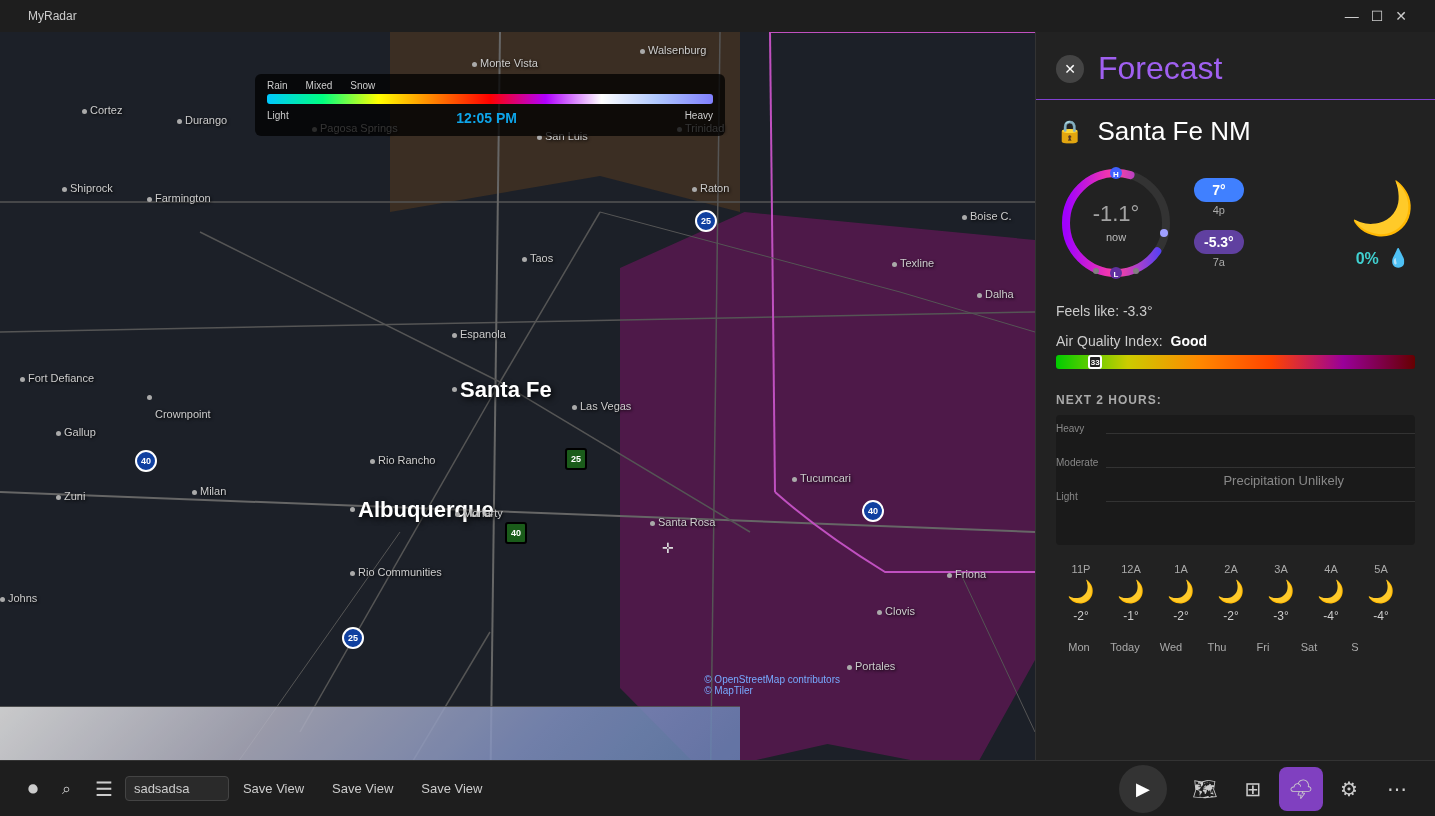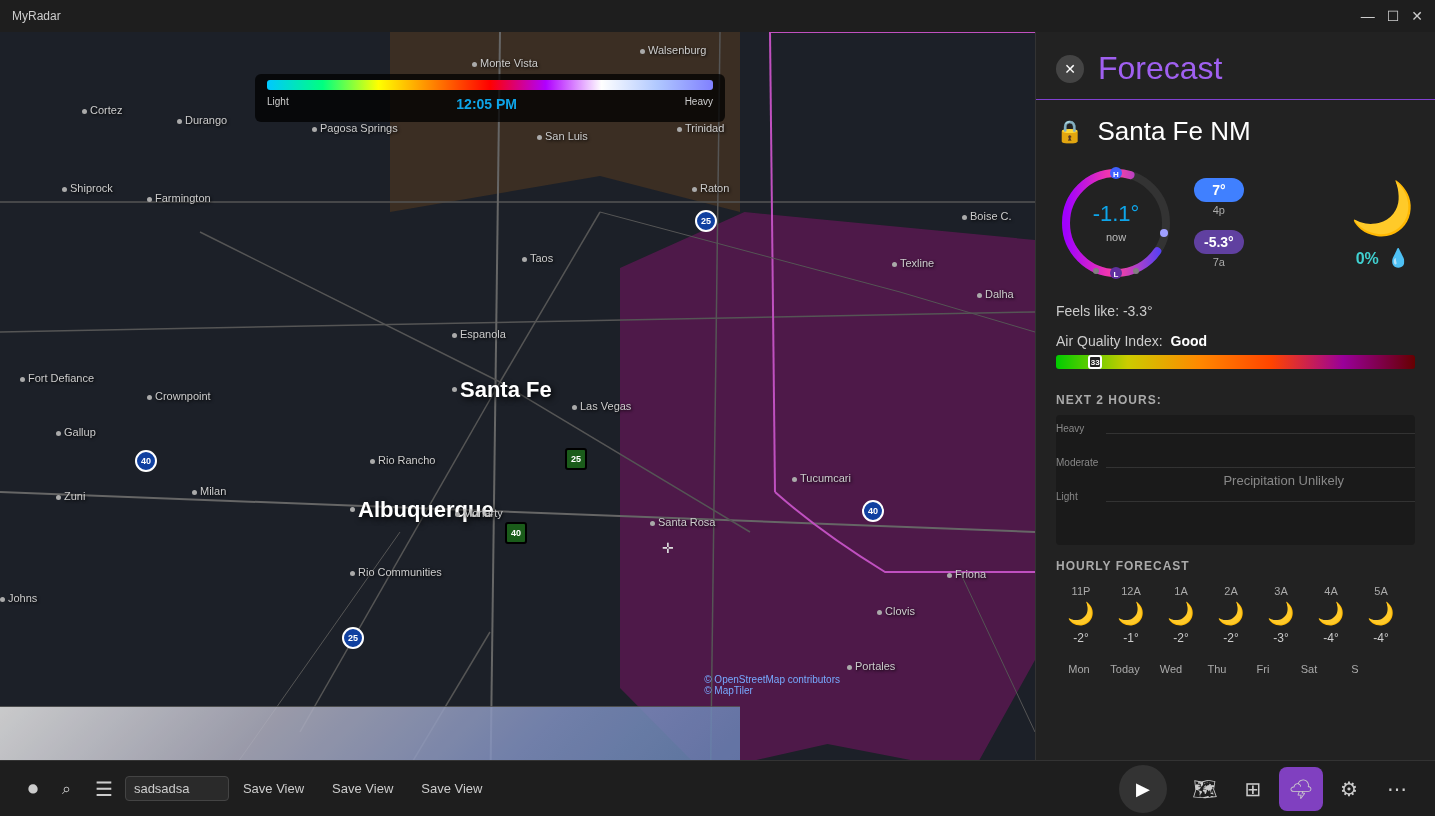--- a/index.html
+++ b/index.html
@@ -15,21 +15,21 @@
     
     #titlebar {
       position: absolute;
       top: 0; left: 0;
       width: 1435px;
       height: 32px;
       background: #1e1e1e;
       display: flex;
       align-items: center;
       justify-content: space-between;
-      padding: 0 12px;
+      padding: 0 28px;
       z-index: 100;
     }
     #titlebar-title {
       color: #ccc;
       font-size: 12px;
     }
     #titlebar-controls {
       display: flex;
       gap: 12px;
     }
@@ -318,21 +318,21 @@
     .temp-ring-svg {
       width: 120px; height: 120px;
     }
     .temp-ring-inner {
       position: absolute;
       top: 50%; left: 50%;
       transform: translate(-50%, -50%);
       text-align: center;
     }
     .temp-value {
-      color: #0ea5e9;
+      color: #a3a3a3;
       font-size: 22px;
       font-weight: 300;
       display: block;
     }
     .temp-label {
       color: #bbb;
       font-size: 11px;
     }
 
     
@@ -566,20 +566,25 @@
     <line x1="500" y1="350" x2="600" y2="180" stroke="#555" stroke-width="1.5"></line>
     <line x1="600" y1="180" x2="900" y2="260" stroke="#555" stroke-width="1"></line>
     <line x1="900" y1="260" x2="1035" y2="300" stroke="#555" stroke-width="1"></line>
     <line x1="960" y1="540" x2="1035" y2="700" stroke="#555" stroke-width="1"></line>
 
     <line x1="490" y1="600" x2="380" y2="784" stroke="#555" stroke-width="1.5"></line>
     <line x1="400" y1="500" x2="200" y2="784" stroke="#555" stroke-width="1"></line>
   </svg>
 
   <div id="radar-legend">
+    <div class="legend-types">
+      <span>Rain</span>
+      <span>Mixed</span>
+      <span>Snow</span>
+    </div>
     <div id="radar-legend-bar"></div>
     <div class="legend-labels">
       <span>Light</span>
       <span style="color:#0ea5e9;font-size:14px;font-weight:600;">12:05 PM</span>
       <span>Heavy</span>
     </div>
   </div>
 
   <div id="cities-layer">
       <div class="city-label" style="top: 72px; left: 90px;">Cortez</div>
@@ -611,21 +616,21 @@
       <div class="city-label" style="top: 296px; left: 460px;">Espanola</div>
       <div class="city-dot" style="top: 301px; left: 452px;"></div>
       <div class="city-name-large" style="top: 345px; left: 460px;">Santa Fe</div>
       <div class="city-dot" style="top: 355px; left: 452px;"></div>
       <div class="city-label" style="top: 368px; left: 580px;">Las Vegas</div>
       <div class="city-dot" style="top: 373px; left: 572px;"></div>
       <div class="city-label" style="top: 256px; left: 985px;">Dalha</div>
       <div class="city-dot" style="top: 261px; left: 977px;"></div>
       <div class="city-label" style="top: 340px; left: 28px;">Fort Defiance</div>
       <div class="city-dot" style="top: 345px; left: 20px;"></div>
-      <div class="city-label" style="top: 358px; left: 155px;">Crownpoint</div>
+      <div class="city-label" style="top: 376px; left: 155px;">Crownpoint</div>
       <div class="city-dot" style="top: 363px; left: 147px;"></div>
       <div class="city-label" style="top: 394px; left: 64px;">Gallup</div>
       <div class="city-dot" style="top: 399px; left: 56px;"></div>
       <div class="city-label" style="top: 453px; left: 200px;">Milan</div>
       <div class="city-dot" style="top: 458px; left: 192px;"></div>
       <div class="city-label" style="top: 422px; left: 378px;">Rio Rancho</div>
       <div class="city-dot" style="top: 427px; left: 370px;"></div>
       <div class="city-name-large" style="top: 465px; left: 358px;">Albuquerque</div>
       <div class="city-dot" style="top: 475px; left: 350px;"></div>
       <div class="city-label" style="top: 475px; left: 463px;">Moriarty</div>
@@ -751,21 +756,20 @@
 
       <div class="chart-grid-line" style="top:18px;"></div>
       <div class="chart-grid-line" style="top:52px;"></div>
       <div class="chart-grid-line" style="top:86px;"></div>
 
       <span class="precip-unlikely-text">Precipitation Unlikely</span>
     </div>
   </div>
 
   <div id="hourly-section">
-    <div class="section-title">HOURLY FORECAST</div>
     <div class="hourly-scroll" id="hourly-scroll">
         <div class="hourly-item">
       <span class="hourly-time">11P</span>
       <span class="hourly-icon">🌙</span>
       <span class="hourly-temp">-2°</span>
     </div>
         <div class="hourly-item">
       <span class="hourly-time">12A</span>
       <span class="hourly-icon">🌙</span>
       <span class="hourly-temp">-1°</span>

